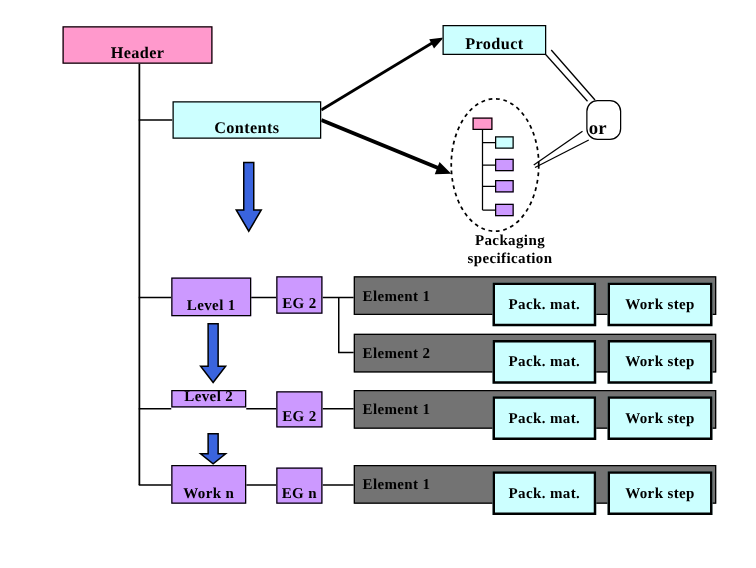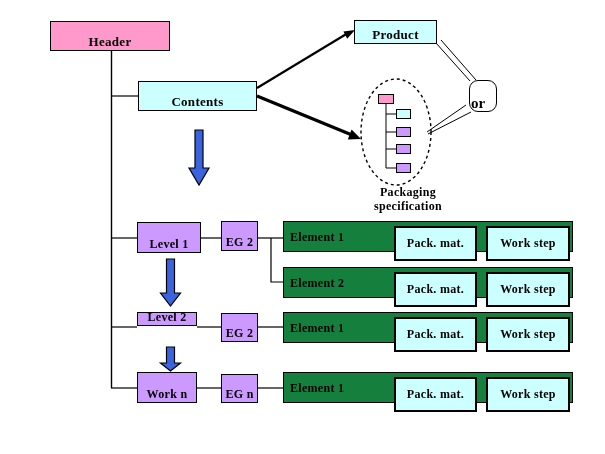--- a/index.html
+++ b/index.html
@@ -21,21 +21,21 @@
     font-size:12px;
     letter-spacing:.3px;
   }
   .big{font-size:13px;}
   .pink{background:#FF99CC;}
   .cyan{background:#CCFFFF;}
   .purple{background:#CC99FF;}
   .row{
     position:absolute;
     left:283px;width:290px;height:31px;
-    background:#15803d;
+    background:#737373;
     border:1px solid #000;
     box-sizing:border-box;
   }
   .row-label{
     position:absolute;left:6px;top:50%;
     transform:translateY(-50%);
     font-size:12px;letter-spacing:.3px;
   }
   .inner{
     position:absolute;top:4px;height:35px;

